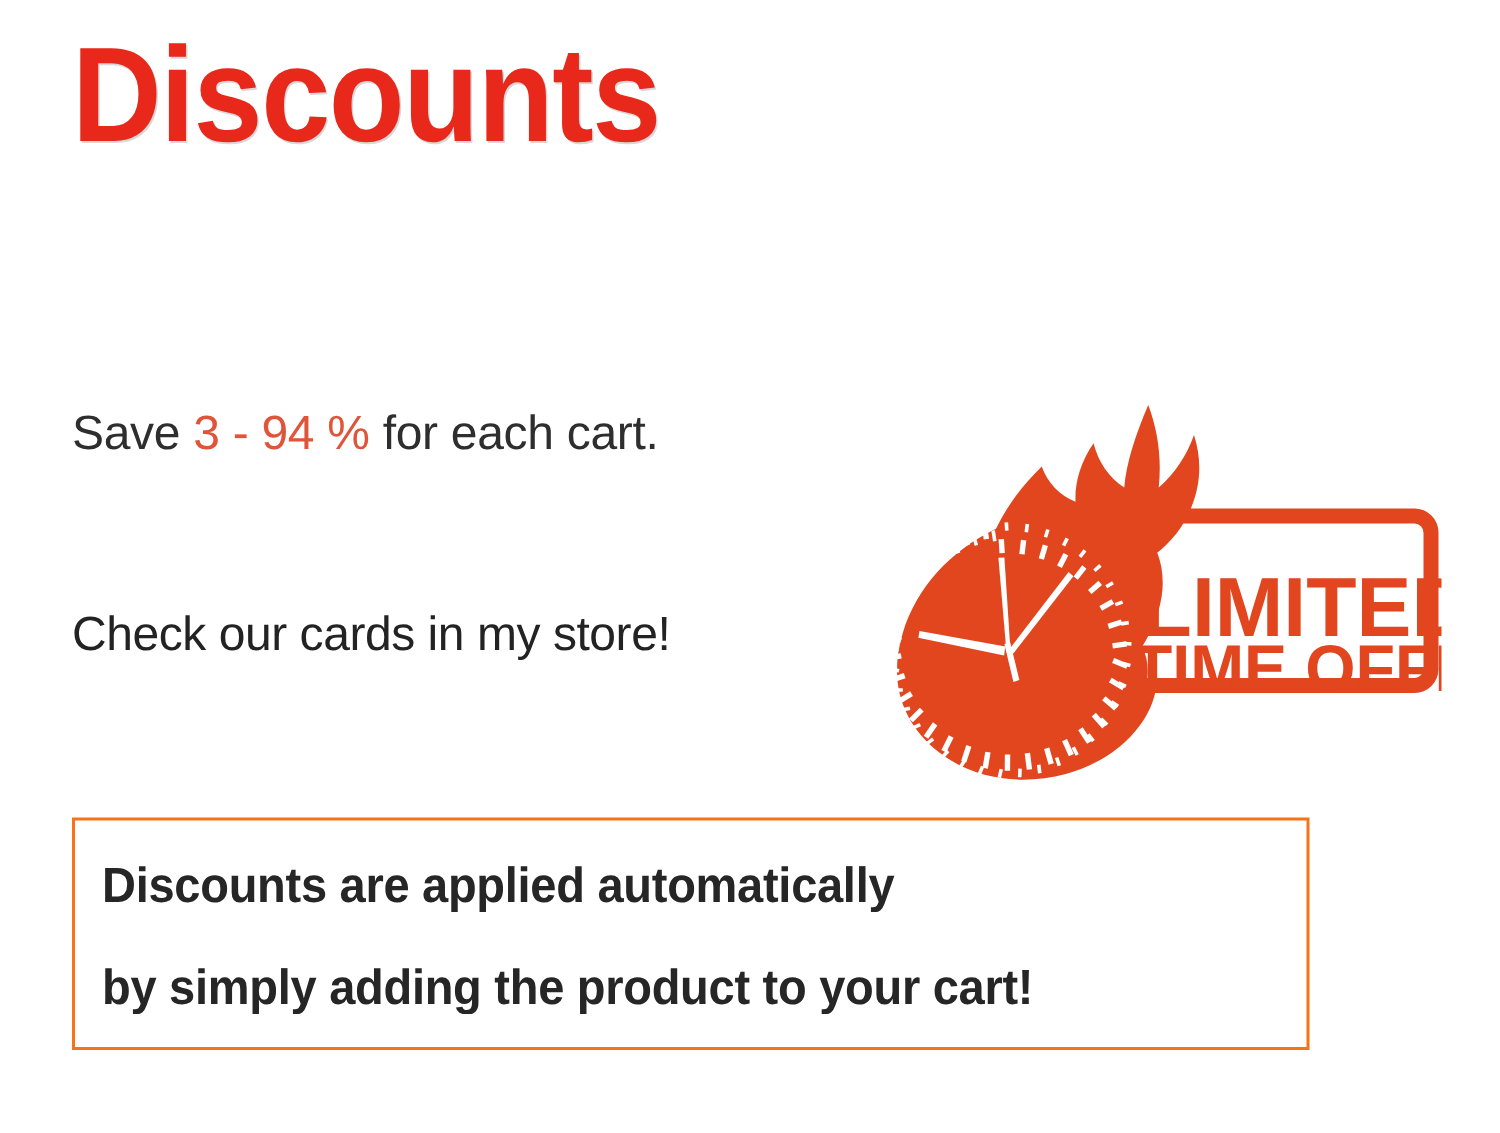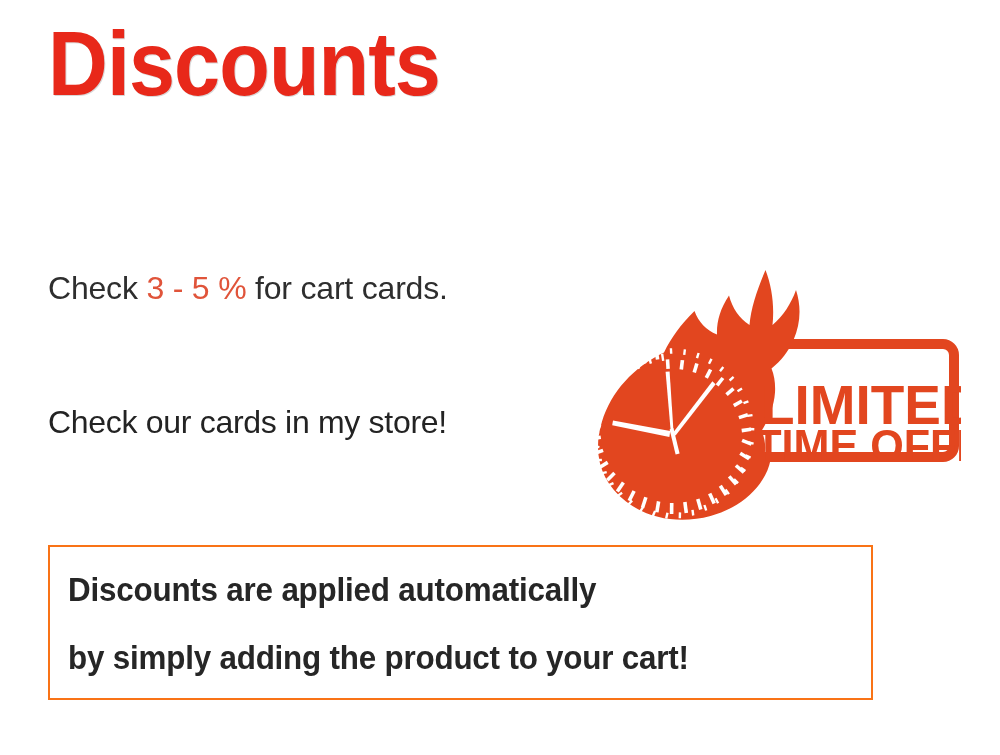--- a/index.html
+++ b/index.html
@@ -103,21 +103,21 @@
 </style>
 </head>
 <body>
 
 <div id="page">
 
   <div class="title">Discounts</div>
 
 
   <div class="body-line l2">
-    <span>Check </span><span class="accent">3 - 5 %</span><span> for cart cards.</span>
+    <span>Save </span><span class="accent">3 - 94 %</span><span> for each cart.</span>
   </div>
 
   <div class="cta-line">Check our cards in my store!</div>
 
   <div class="graphic">
     <svg viewBox="0 0 392 252" xmlns="http://www.w3.org/2000/svg">
       <g fill="#e2461f">
 
         <path d="M196.5 2
                  C188 22 182 40 180.5 57

